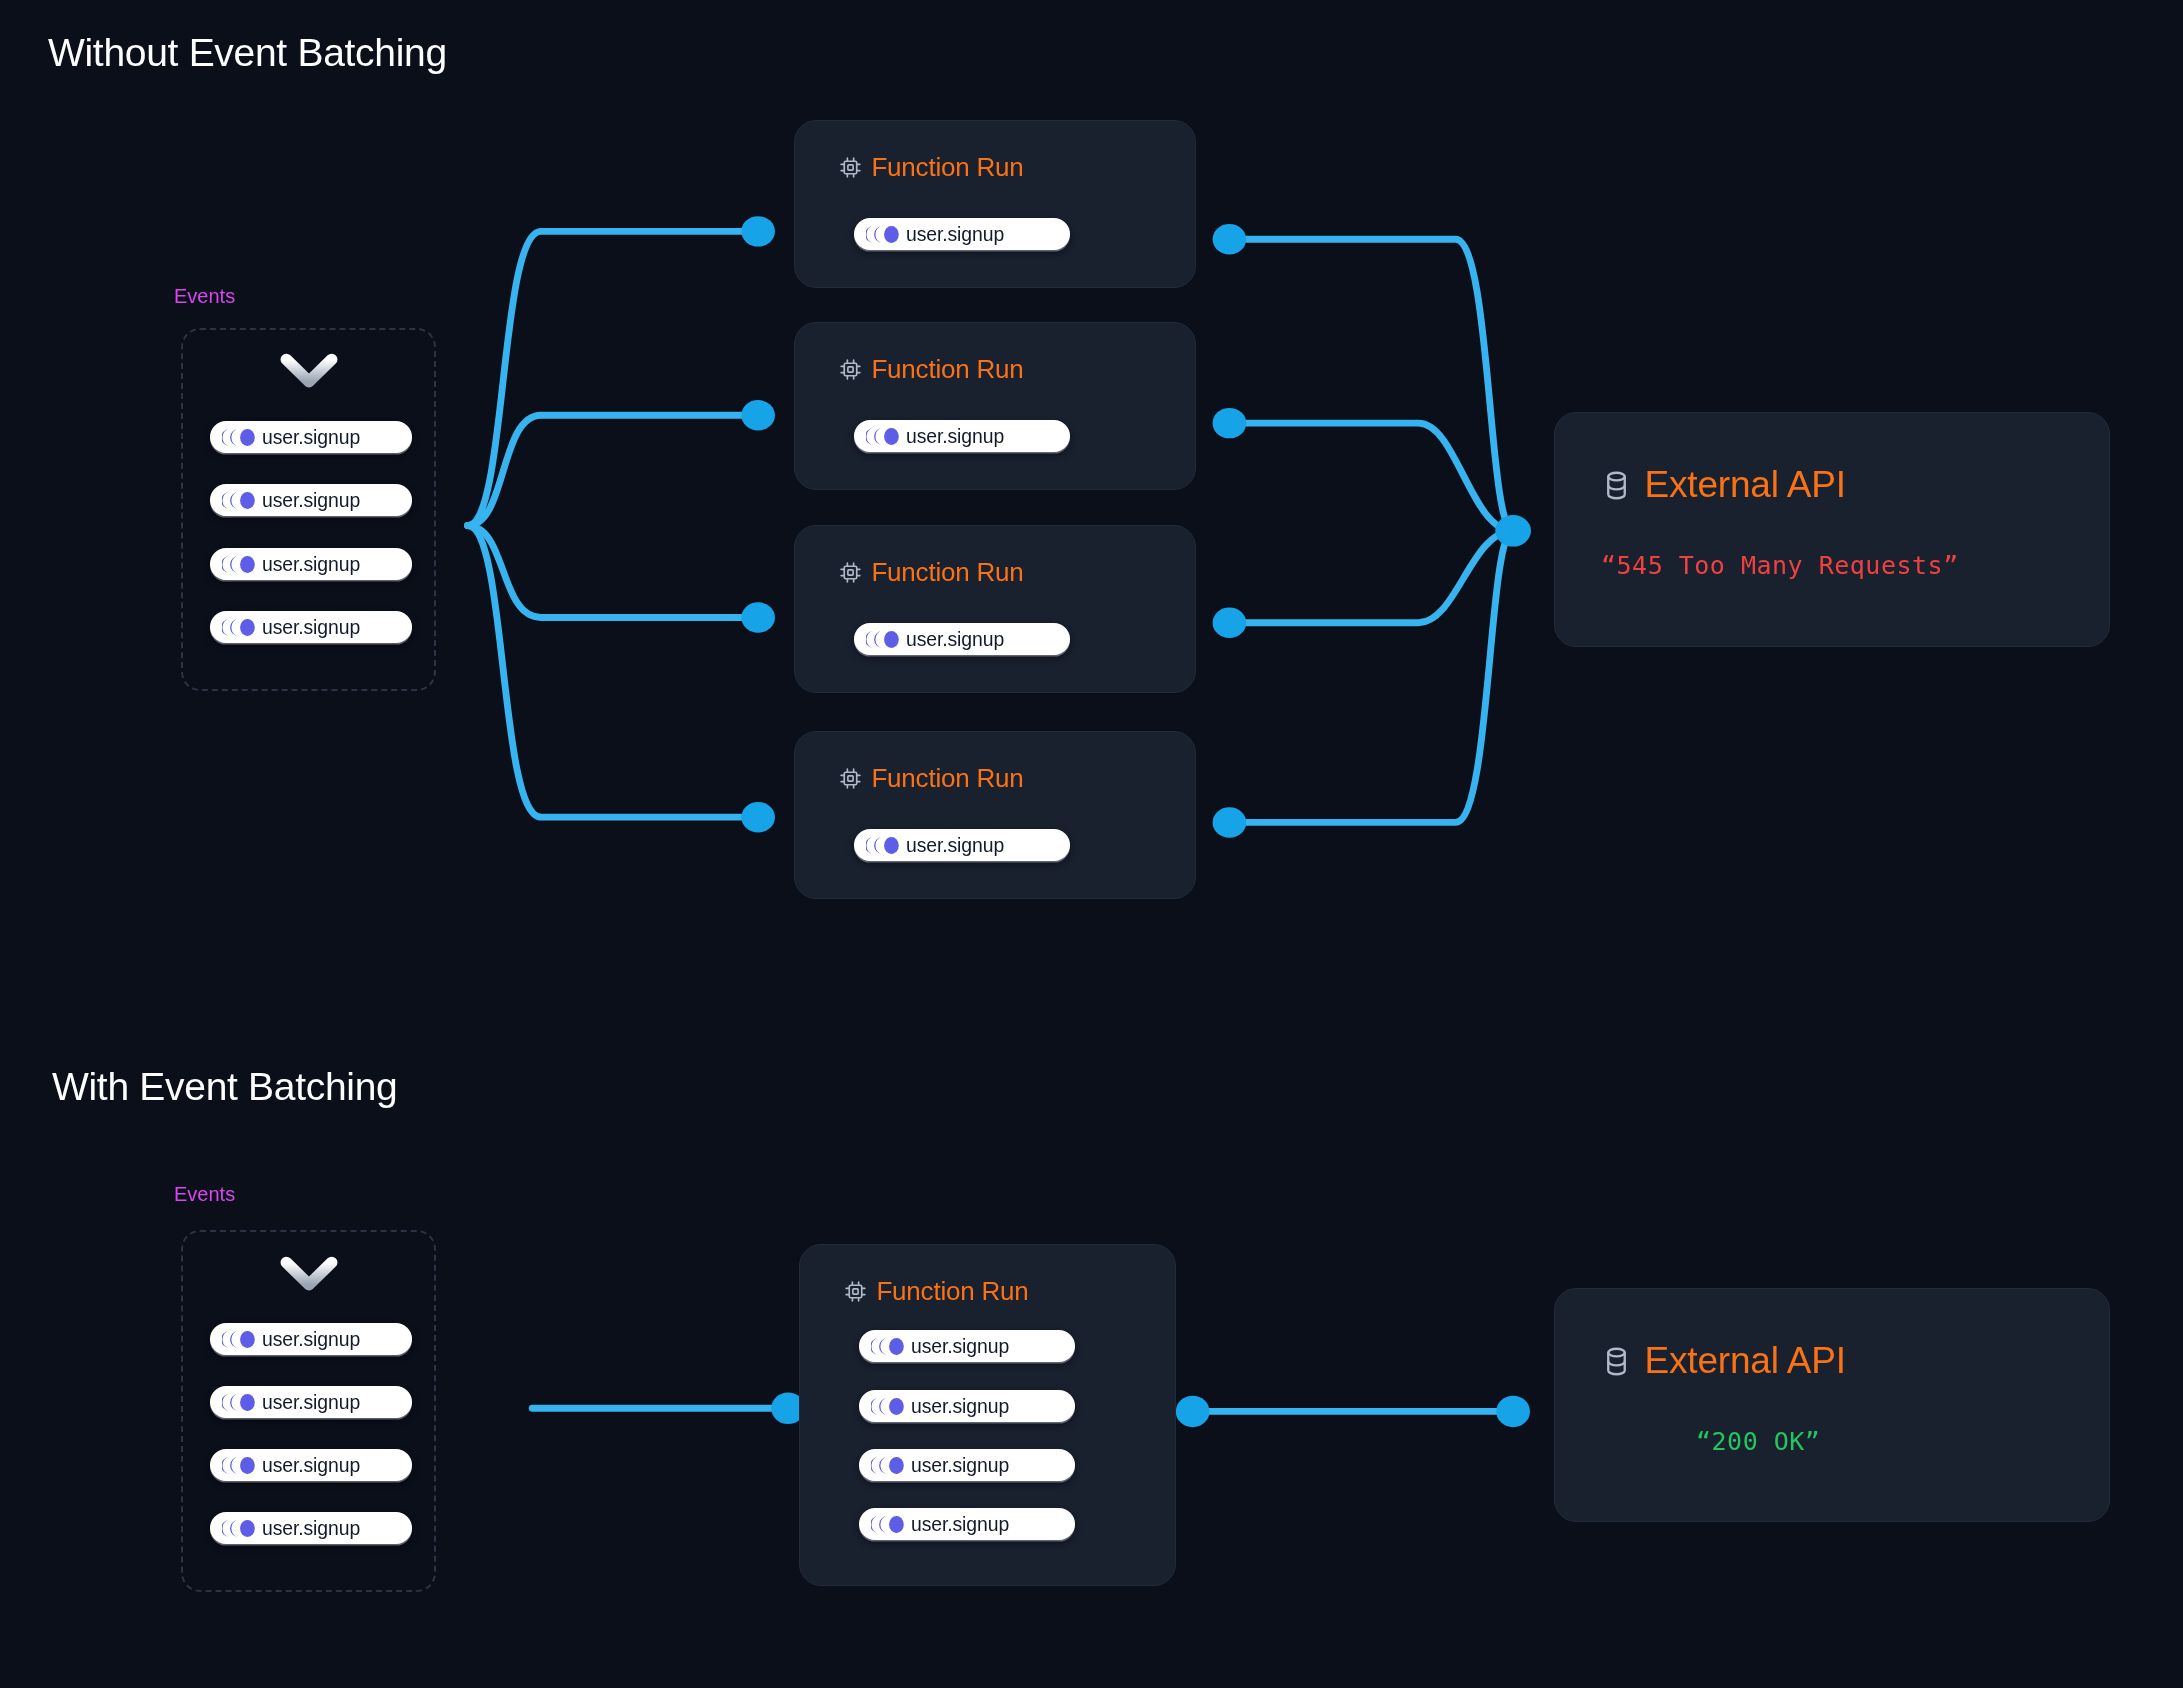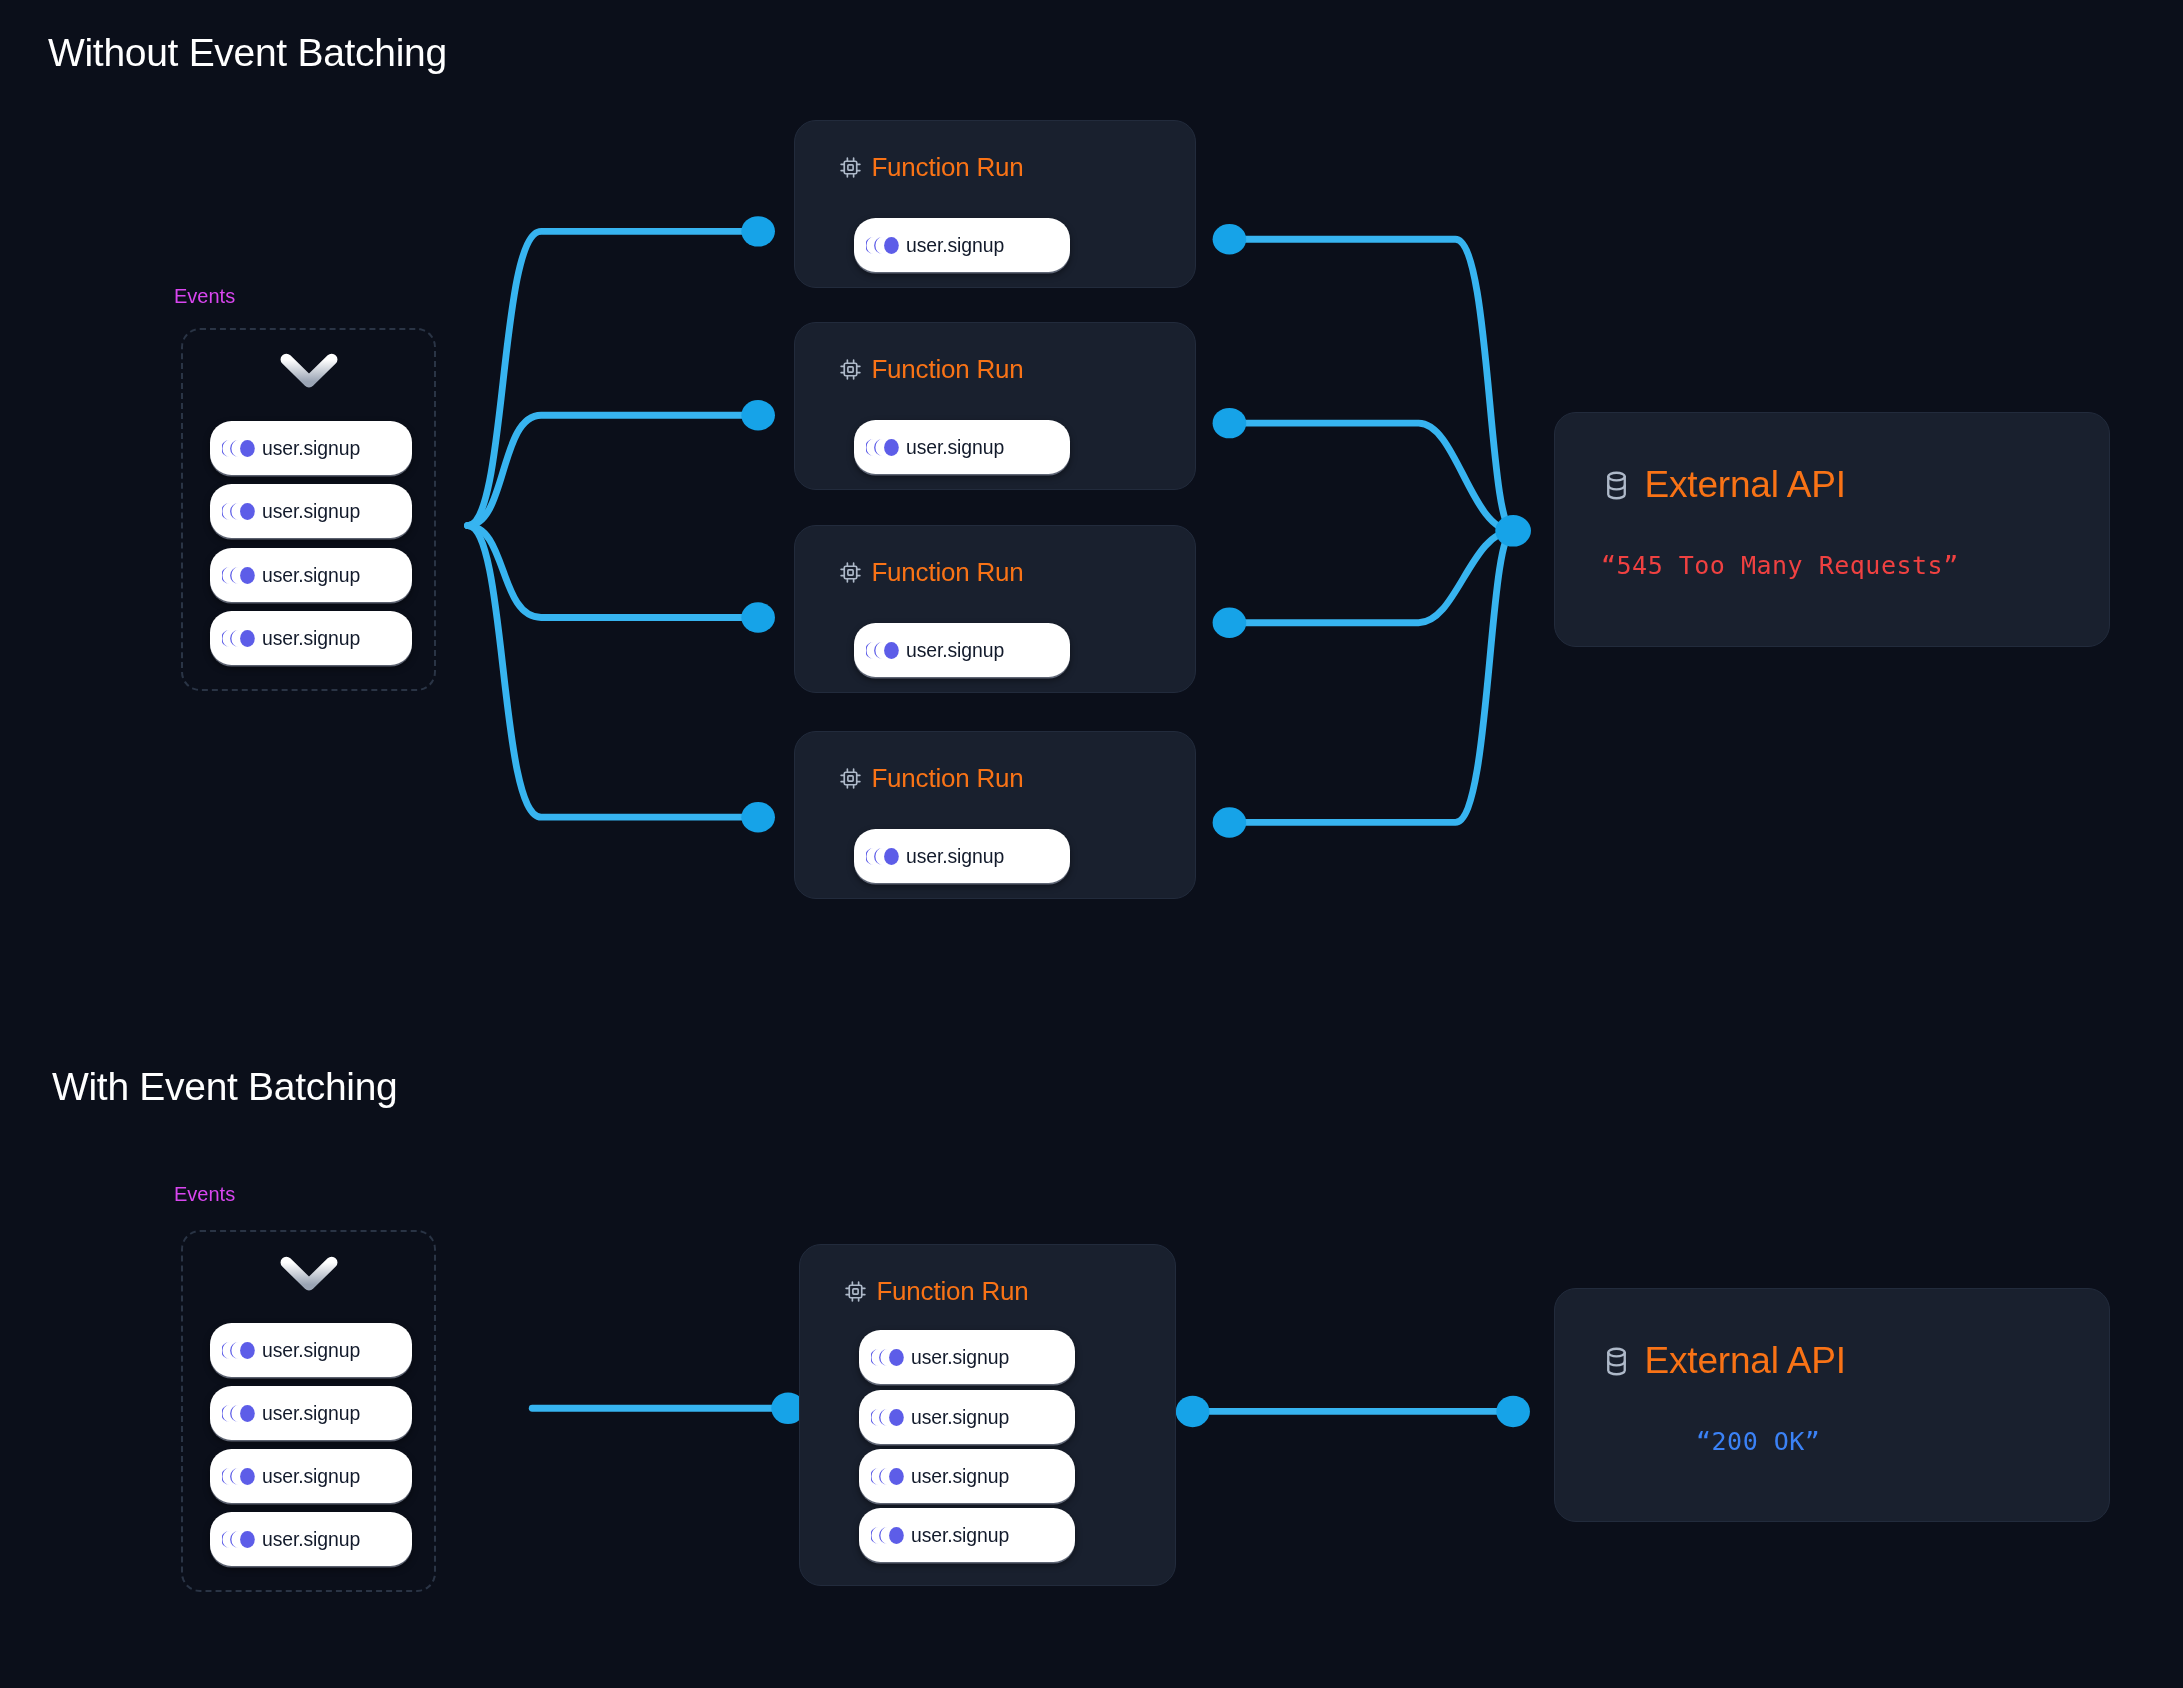--- a/index.html
+++ b/index.html
@@ -39,21 +39,21 @@
     border-radius:19px;
     background:transparent;
     box-sizing:border-box;
   }
   .chev{
     position:absolute;
     width:58px;height:38px;
   }
   .pill{
     position:absolute;
-    height:54px;
+    height:32px;
     border-radius:21.5px;
     background:#ffffff;
     box-shadow:0 1.6px 0 0 rgba(160,170,190,.55), 0 3.2px 7.4px rgba(0,0,0,.45);
     display:flex;align-items:center;
     box-sizing:border-box;
   }
   .pill-icon{
     width:33px;height:21px;
     flex:0 0 auto;
     margin-left:11.6px;
@@ -386,17 +386,17 @@
 
   <div class="card" style="left:1554px;top:1288px;width:556px;height:234px;">
     <div class="card-head api-head">
       <svg class="ic" viewBox="0 0 24 24" fill="none" stroke="#aeb9c9" stroke-width="1.7" stroke-linecap="round" stroke-linejoin="round">
         <ellipse cx="12" cy="5.5" rx="6" ry="2.8"></ellipse>
         <path d="M6 5.5v13c0 1.55 2.69 2.8 6 2.8s6-1.25 6-2.8v-13"></path>
         <path d="M6 12c0 1.55 2.69 2.8 6 2.8s6-1.25 6-2.8"></path>
       </svg>
       <span class="card-title">External API</span>
     </div>
-    <div class="api-status" style="left:141px;top:138px;color:#3b82f6;">“200 OK”</div>
+    <div class="api-status" style="left:141px;top:138px;color:#22c55e;">“200 OK”</div>
   </div>
 
 </div>
 
 
 </body></html>

